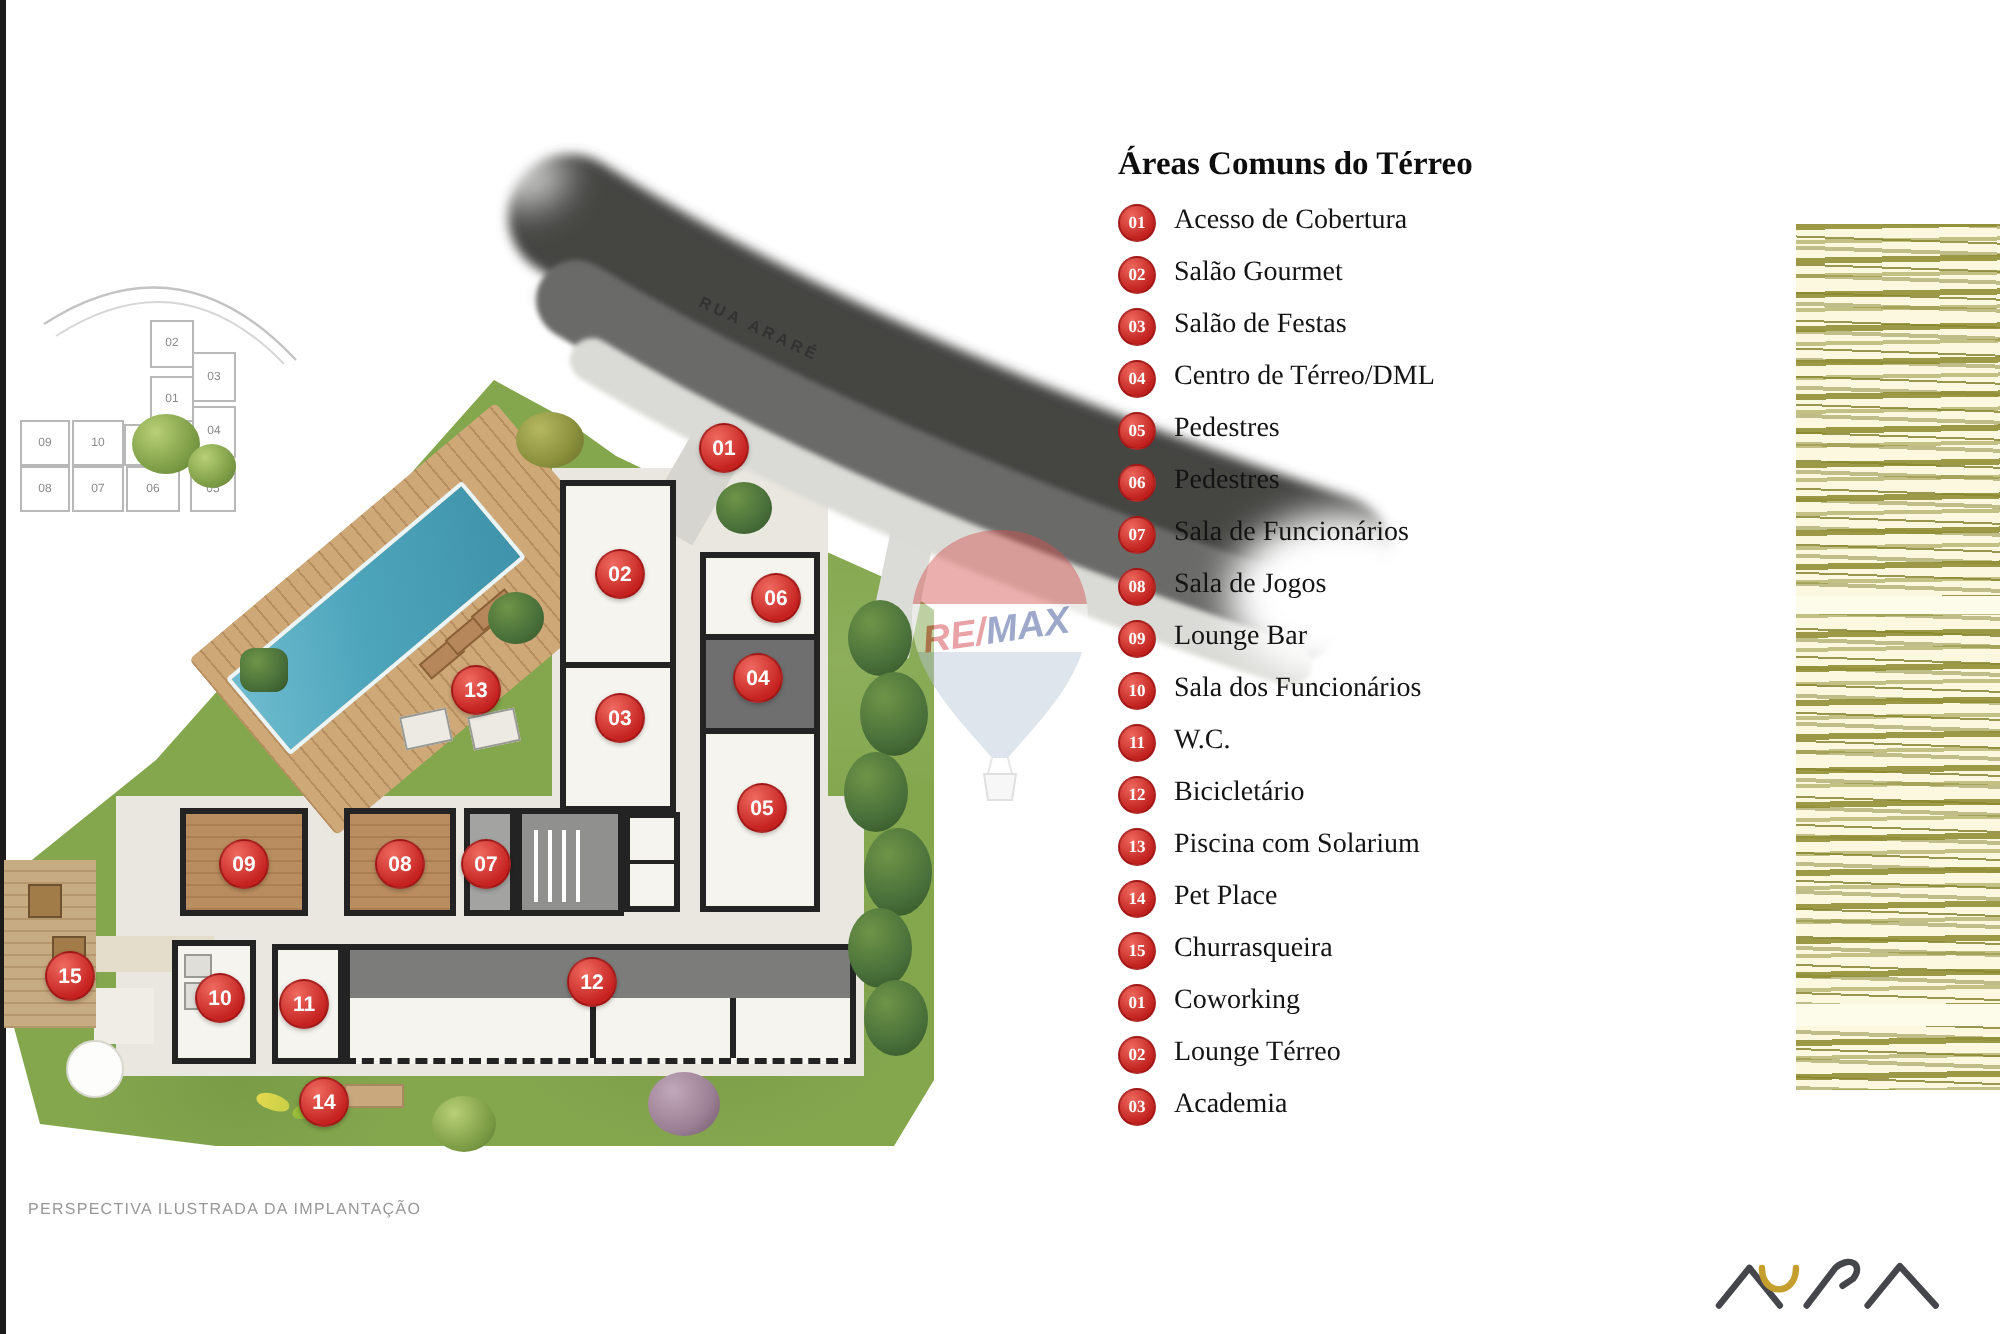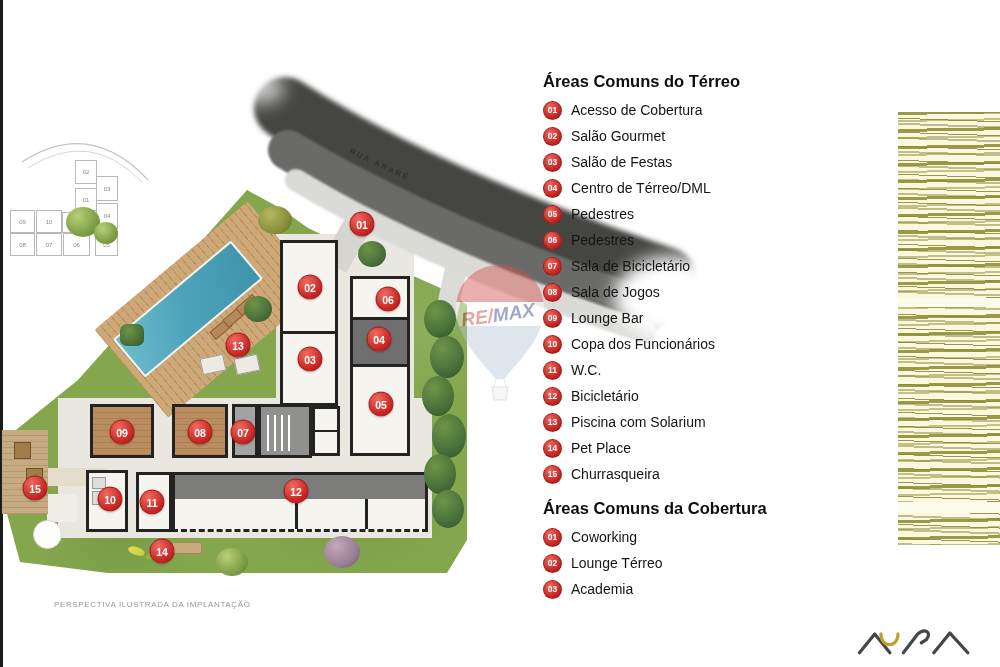--- a/index.html
+++ b/index.html
@@ -85,42 +85,42 @@
   .pmarker span{color:#fff;font-size:10.5px;font-weight:bold;}
 
   
   #road-label{left:347px;top:160px;transform:rotate(25deg);font-size:8px;color:#323232;
     letter-spacing:2px;font-weight:bold;}
 
   
   #watermark{left:452px;top:262px;opacity:.45;}
 
   
-  #legend{left:543px;top:72px;width:310px;}
+  #legend{left:559px;top:72px;width:310px;font-family:Liberation Serif, serif;}
   .lheading{font-size:16.5px;font-weight:bold;color:#0d0d0d;margin:0 0 10px 0;}
   .lrow{display:flex;align-items:center;gap:9px;height:18px;margin-bottom:8px;}
   .lbullet{width:17px;height:17px;border-radius:50%;flex:0 0 17px;
     background:radial-gradient(circle at 35% 28%, #ee675d, #c0201e 72%);
     border:1px solid rgba(130,15,15,.5);display:flex;align-items:center;justify-content:center;
     color:#fff;font-size:8.5px;font-weight:bold;}
   .llabel{font-size:14px;color:#141414;}
   #legend-sec2 .lheading{margin-top:16px;}
 
   
   #art-strip{left:898px;top:112px;width:102px;height:433px;
     background:
       repeating-linear-gradient(179deg, rgba(139,137,43,.85) 0 3px, rgba(139,137,43,0) 3px 8px,
         rgba(139,137,43,.5) 8px 10px, rgba(139,137,43,0) 10px 17px),
       repeating-linear-gradient(2deg, rgba(120,118,30,.45) 0 2px, rgba(0,0,0,0) 2px 6px,
         rgba(120,118,30,.75) 6px 7px, rgba(0,0,0,0) 7px 14px),
       #fbf8df;}
   .strip-gap{position:absolute;left:0;width:102px;background:#fdfbe9;}
 
   
-  #caption{left:14px;top:600px;font-size:8px;color:#979797;letter-spacing:.08em;margin-left:40px;}
+  #caption{left:14px;top:600px;font-size:8px;color:#979797;letter-spacing:.08em;}
   #aura-logo{left:855px;top:624px;}
 </style>
 </head>
 <body>
 
 <div id="stage">
 
   <div id="left-edge" class="abs"></div>
 
 
@@ -347,33 +347,33 @@
           <div class="lrow">
             <span class="lbullet">05</span>
             <span class="llabel">Pedestres</span>
           </div>
           <div class="lrow">
             <span class="lbullet">06</span>
             <span class="llabel">Pedestres</span>
           </div>
           <div class="lrow">
             <span class="lbullet">07</span>
-            <span class="llabel">Sala de Bicicletário</span>
+            <span class="llabel">Sala de Funcionários</span>
           </div>
           <div class="lrow">
             <span class="lbullet">08</span>
             <span class="llabel">Sala de Jogos</span>
           </div>
           <div class="lrow">
             <span class="lbullet">09</span>
             <span class="llabel">Lounge Bar</span>
           </div>
           <div class="lrow">
             <span class="lbullet">10</span>
-            <span class="llabel">Copa dos Funcionários</span>
+            <span class="llabel">Sala dos Funcionários</span>
           </div>
           <div class="lrow">
             <span class="lbullet">11</span>
             <span class="llabel">W.C.</span>
           </div>
           <div class="lrow">
             <span class="lbullet">12</span>
             <span class="llabel">Bicicletário</span>
           </div>
           <div class="lrow">
@@ -384,21 +384,20 @@
             <span class="lbullet">14</span>
             <span class="llabel">Pet Place</span>
           </div>
           <div class="lrow">
             <span class="lbullet">15</span>
             <span class="llabel">Churrasqueira</span>
           </div>
         </div>
     </div>
     <div id="legend-sec2">
-      <div class="lheading">Áreas Comuns da Cobertura</div>
       <div>
 
       <div class="lrow">
             <span class="lbullet">01</span>
             <span class="llabel">Coworking</span>
           </div>
           <div class="lrow">
             <span class="lbullet">02</span>
             <span class="llabel">Lounge Térreo</span>
           </div>

